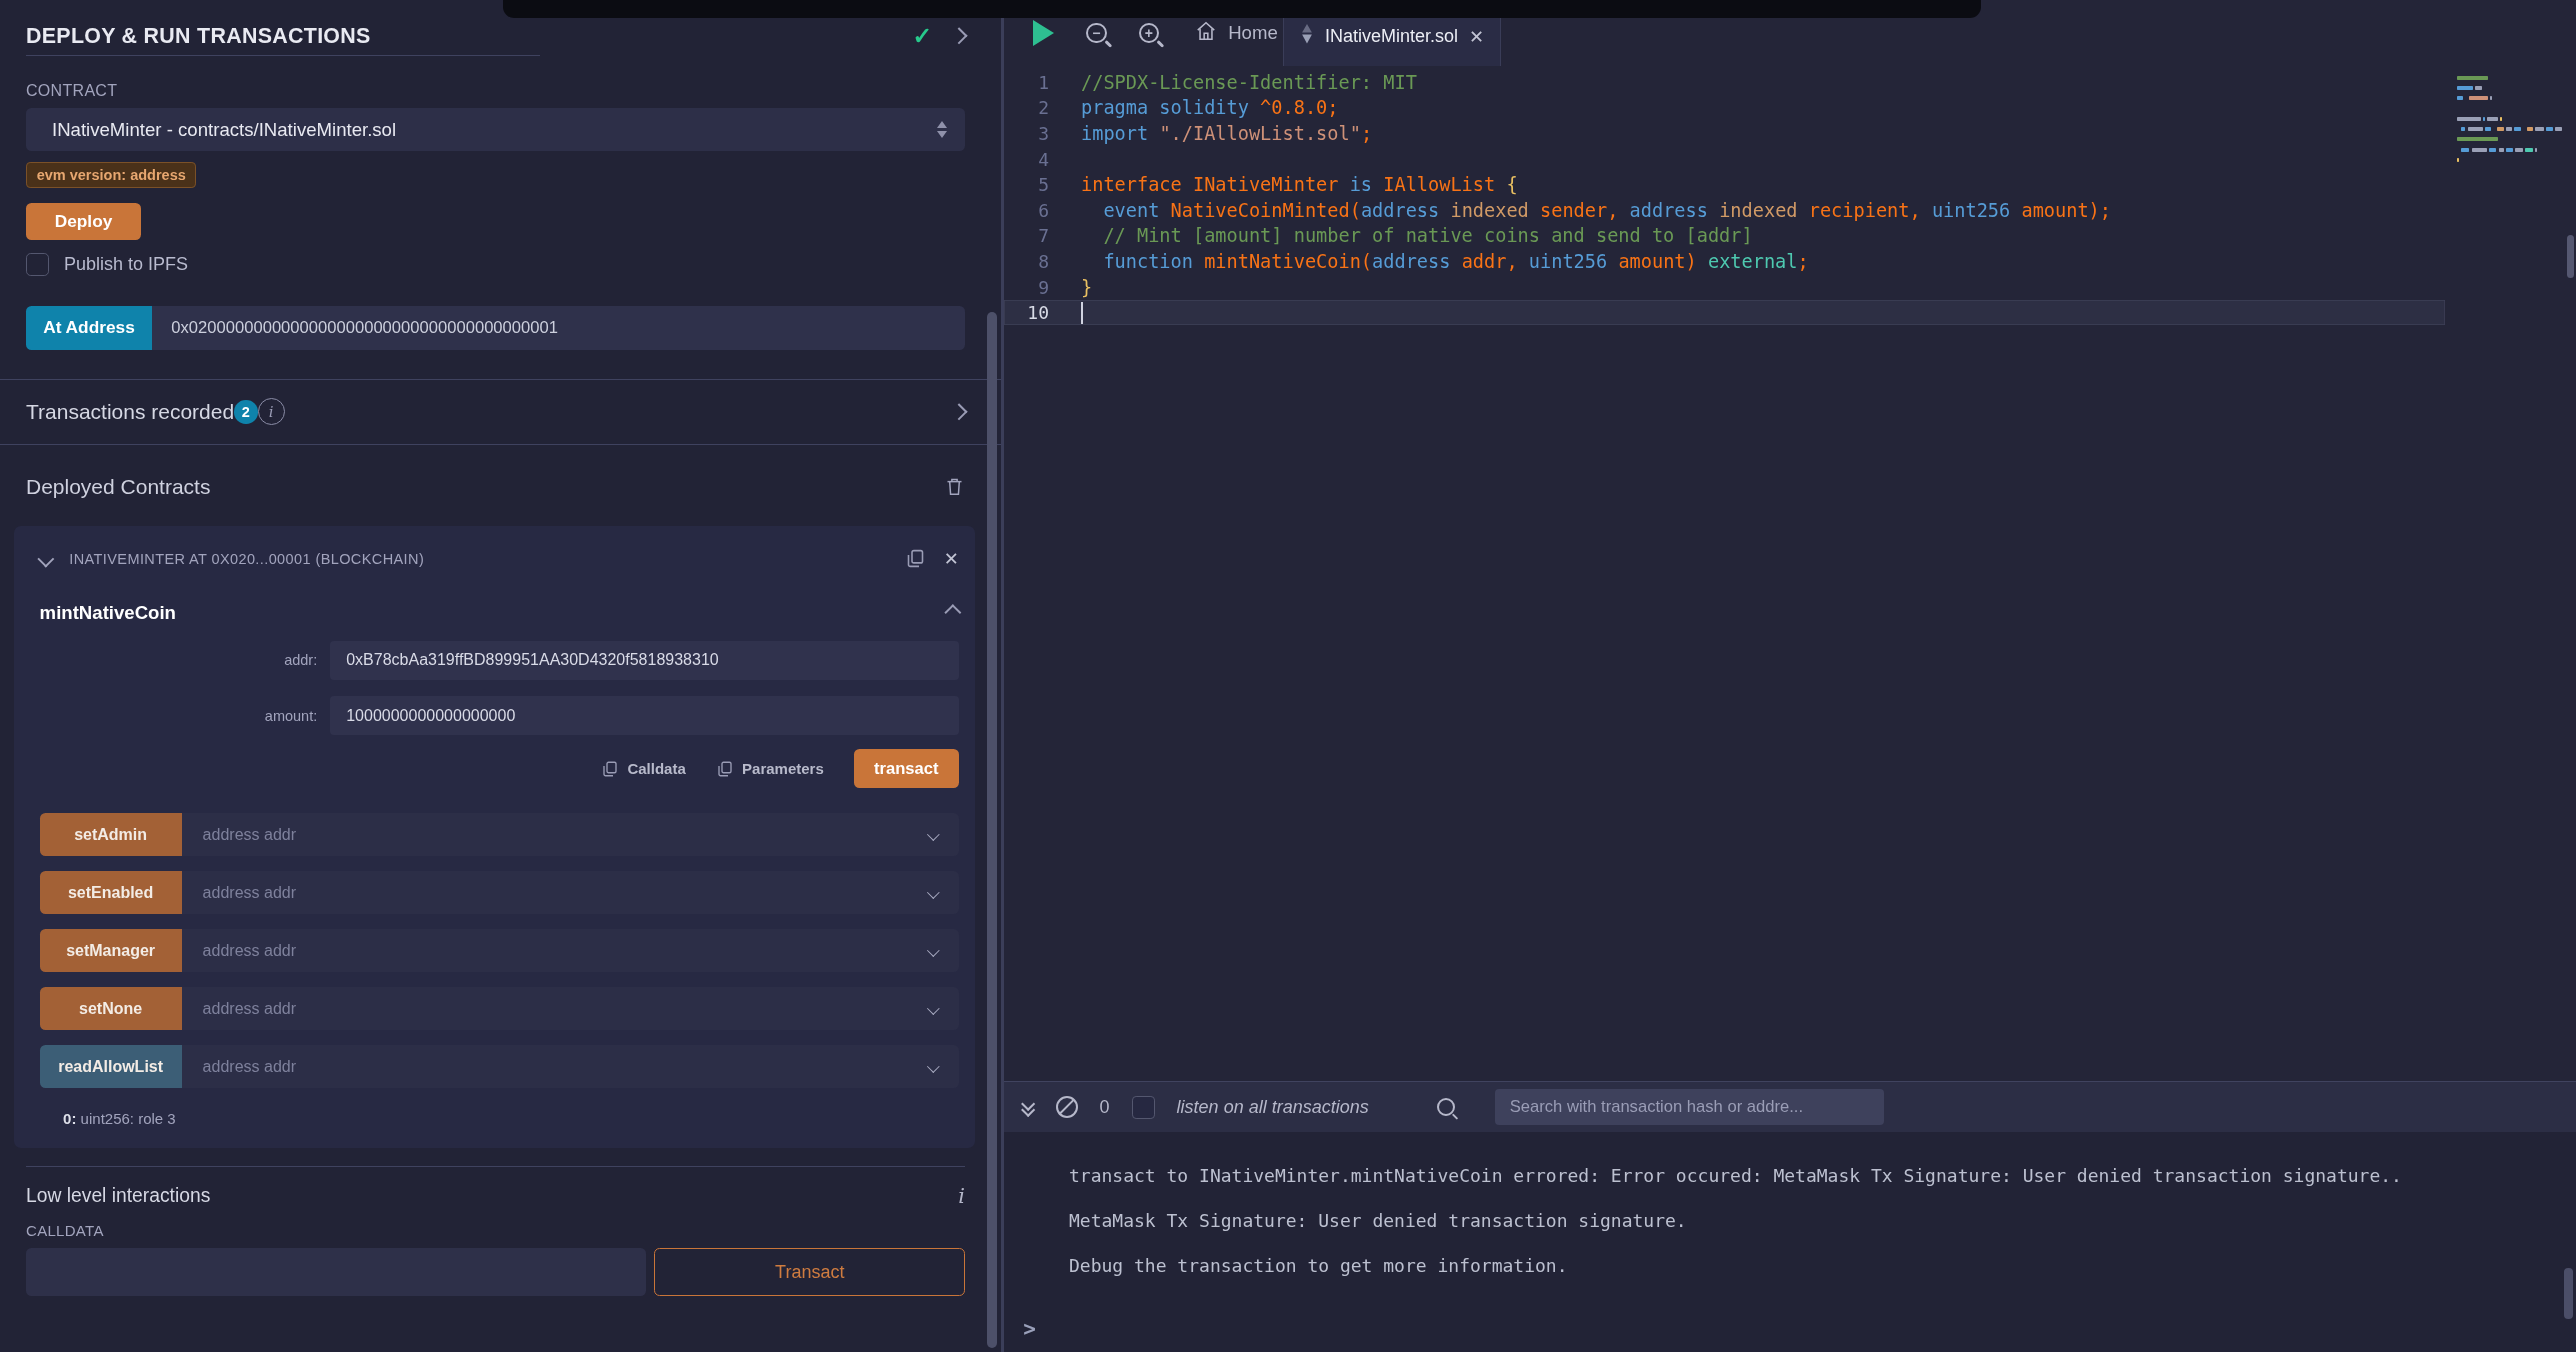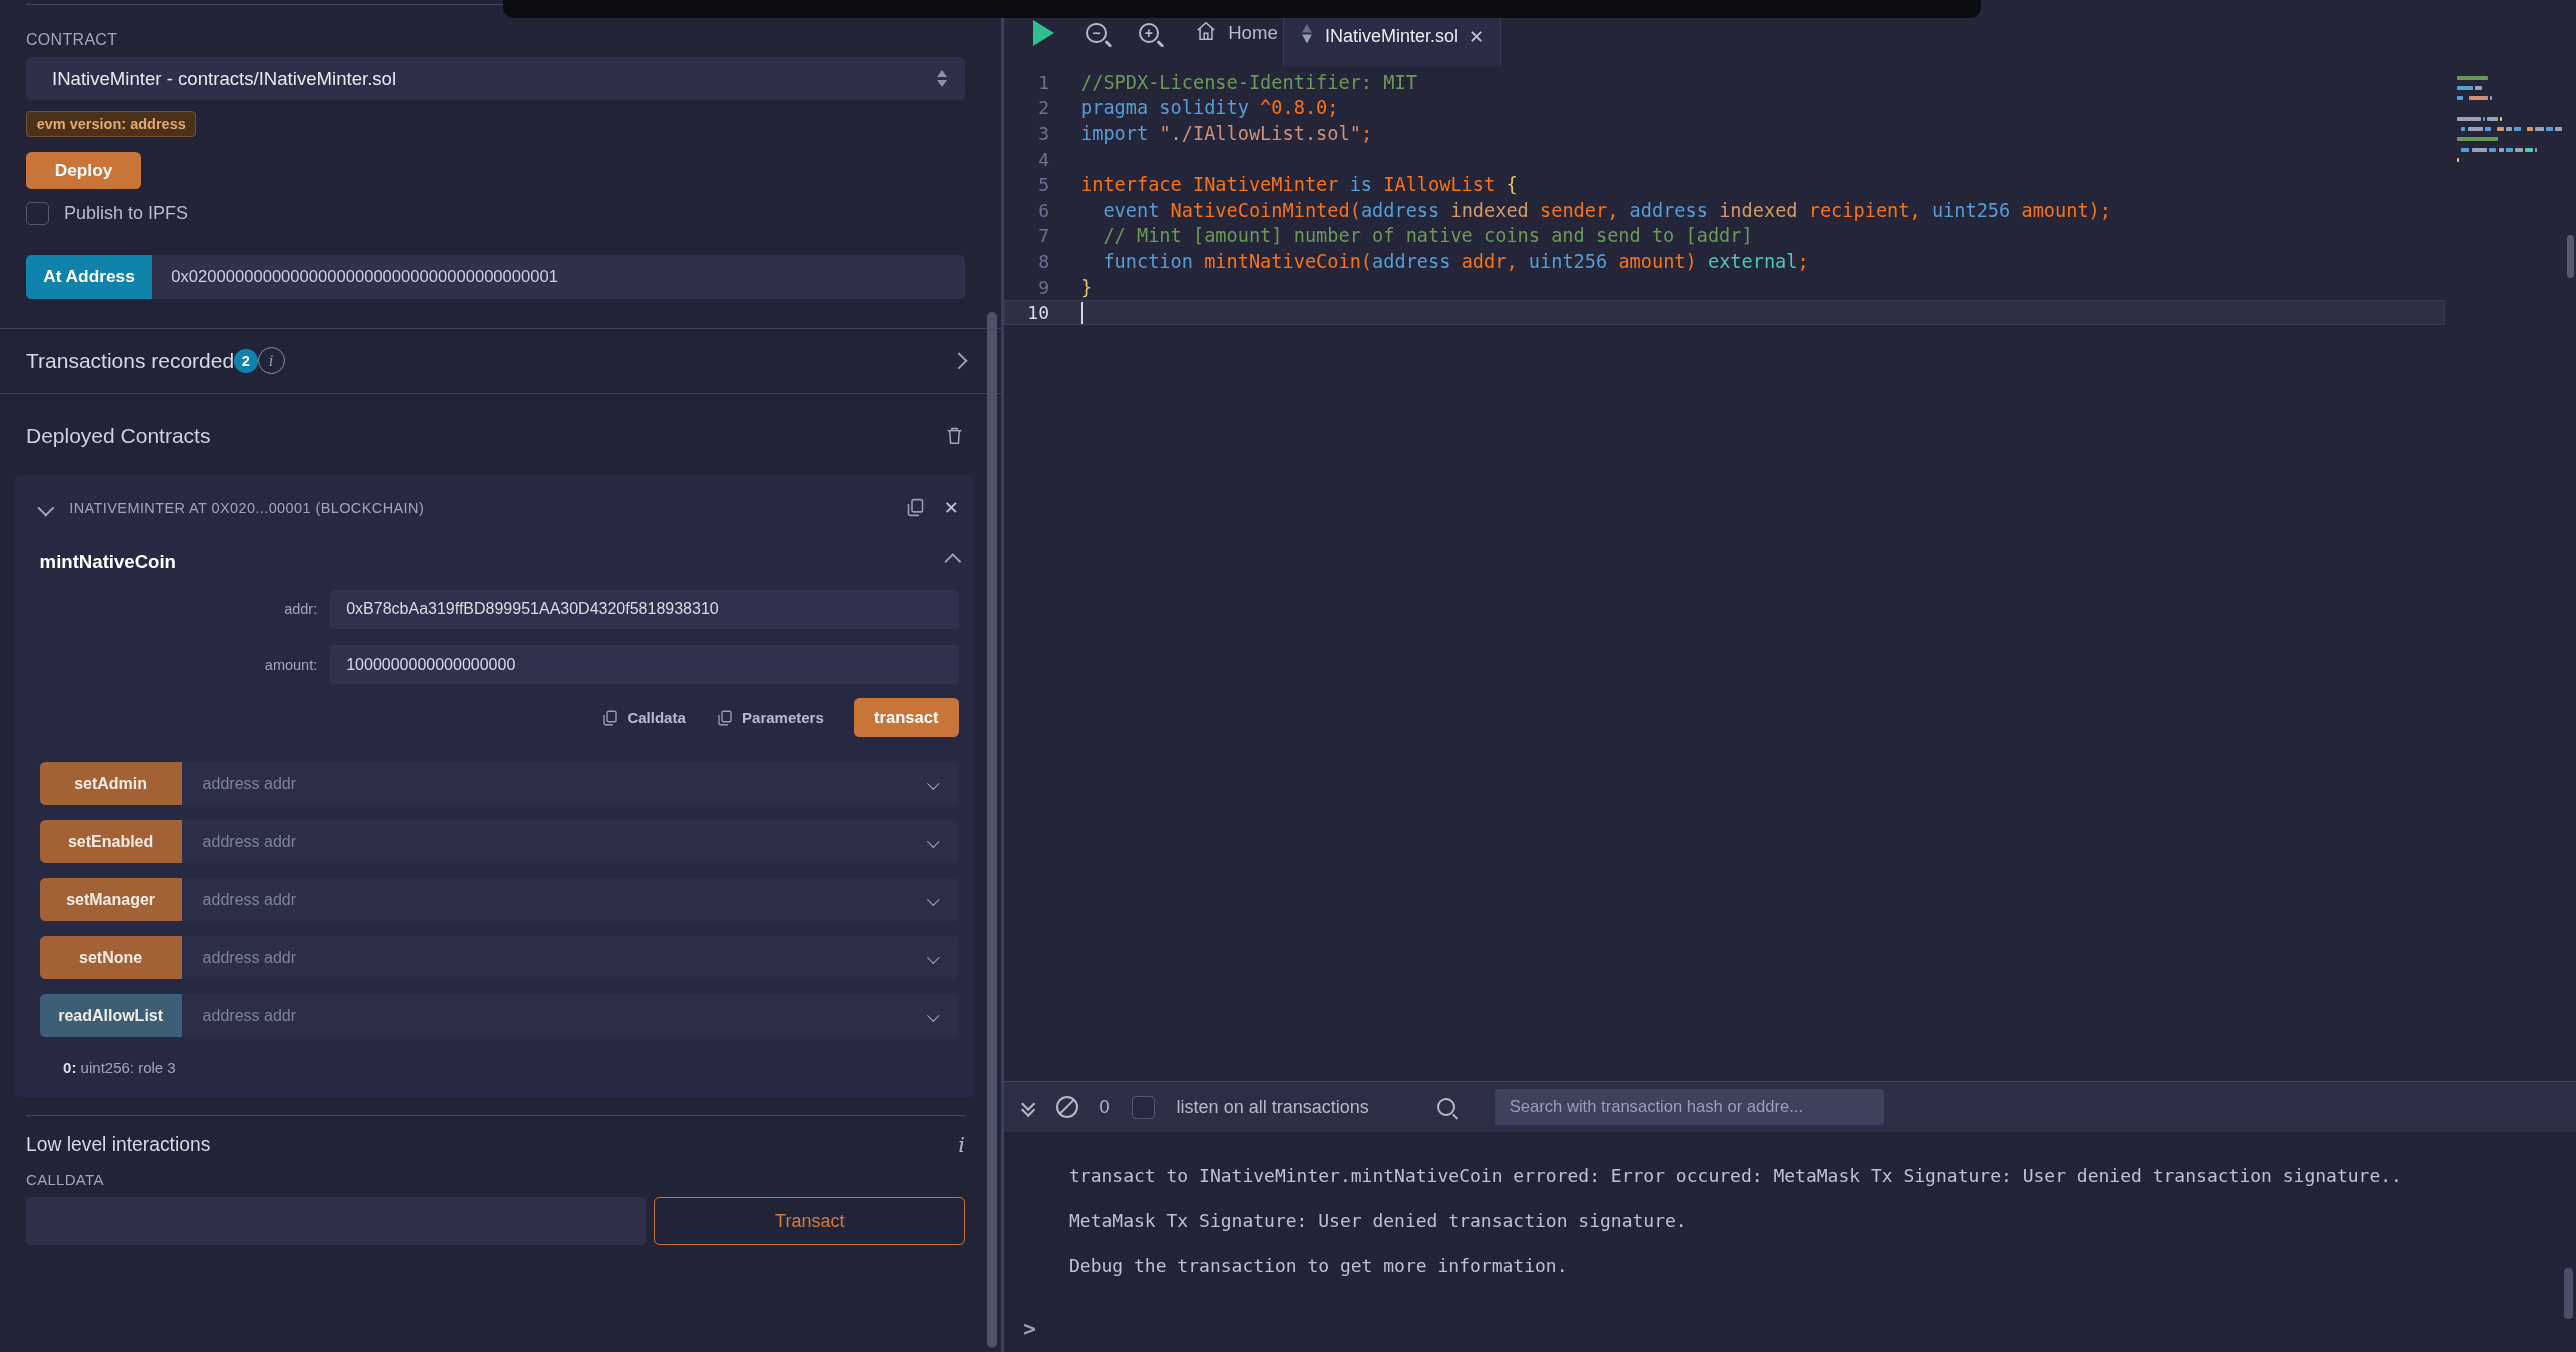--- a/index.html
+++ b/index.html
@@ -106,35 +106,42 @@
   .ed-scrollthumb{position:absolute;right:2.1px;top:169px;width:7px;height:43px;background:#555871;border-radius:3.5px;}
   
   .terminal{position:absolute;left:0;right:0;top:1081px;bottom:0;border-top:1.4px solid #40435f;background:#222336;}
   .term-toolbar{height:50px;background:#2c2e45;display:flex;align-items:center;padding-left:19.3px;gap:22px;color:#b6b8ca;}
   .dblchev{display:flex;flex-direction:column;gap:1.4px;color:#b6b8ca;cursor:pointer;}
   .dblchev .chev{width:8.3px;height:8.3px;border-width:2.1px;}
   .ban{width:18px;height:18px;border:2.1px solid #b6b8ca;border-radius:50%;position:relative;cursor:pointer;}
   .ban::after{content:'';position:absolute;left:-2.1px;top:7.6px;width:21px;height:2.1px;background:#b6b8ca;transform:rotate(-45deg);}
   .term-count{font-size:18px;}
   .term-cbx{width:21px;height:21px;border:1.4px solid #54576f;border-radius:4.1px;background:#262841;cursor:pointer;}
-  .term-label{font-size:18px;}
+  .term-label{font-size:18px;font-style:italic;}
   .searchmag{position:relative;width:14px;height:14px;border:2.1px solid #b6b8ca;border-radius:50%;margin-left:46px;}
   .searchmag::after{content:'';position:absolute;width:2.4px;height:7px;background:#b6b8ca;border-radius:1.4px;transform:rotate(-45deg);bottom:-5.5px;right:-4.1px;}
   .search-input{width:359px;height:36px;background:#3e415c;border:none;border-radius:4.1px;color:#cfd2e0;font-size:16.6px;padding:0 15px;margin-left:18px;font-family:"Liberation Sans",sans-serif;}
   .term-logs{padding:21px 0 0 51px;font-family:"DejaVu Sans Mono",monospace;font-size:18px;color:#bcc0d0;}
   .term-log{line-height:45px;white-space:nowrap;margin-left:14px;}
   .term-prompt{position:absolute;left:19.3px;bottom:11px;font-family:"DejaVu Sans Mono",monospace;font-size:21px;font-weight:700;color:#9aa0ba;}
   .term-scrollthumb{position:absolute;right:3.5px;top:186px;width:8.3px;height:51px;background:#4b4e68;border-radius:4.1px;}
   .topblackbar{position:absolute;left:503px;top:0;width:1478px;height:18px;background:#0b0c12;border-radius:0 0 11px 11px;z-index:40;}
 </style>
 </head>
 <body>
 
 <div class="lpanel">
   <div class="lpad">
+    <div class="ptitle-row">
+      <div class="ptitle">DEPLOY &amp; RUN TRANSACTIONS</div>
+      <div class="picons">
+        <span class="checkmark">✓</span>
+        <span class="chev right gray"></span>
+      </div>
+    </div>
     <div class="underline"></div>
 
     <div class="seclabel">CONTRACT</div>
     <div class="selectbox">
       <span>INativeMinter - contracts/INativeMinter.sol</span>
       <span class="sel-arrows">
           <span class="tri-up"></span>
           <span class="tri-down"></span>
         </span>
     </div>

